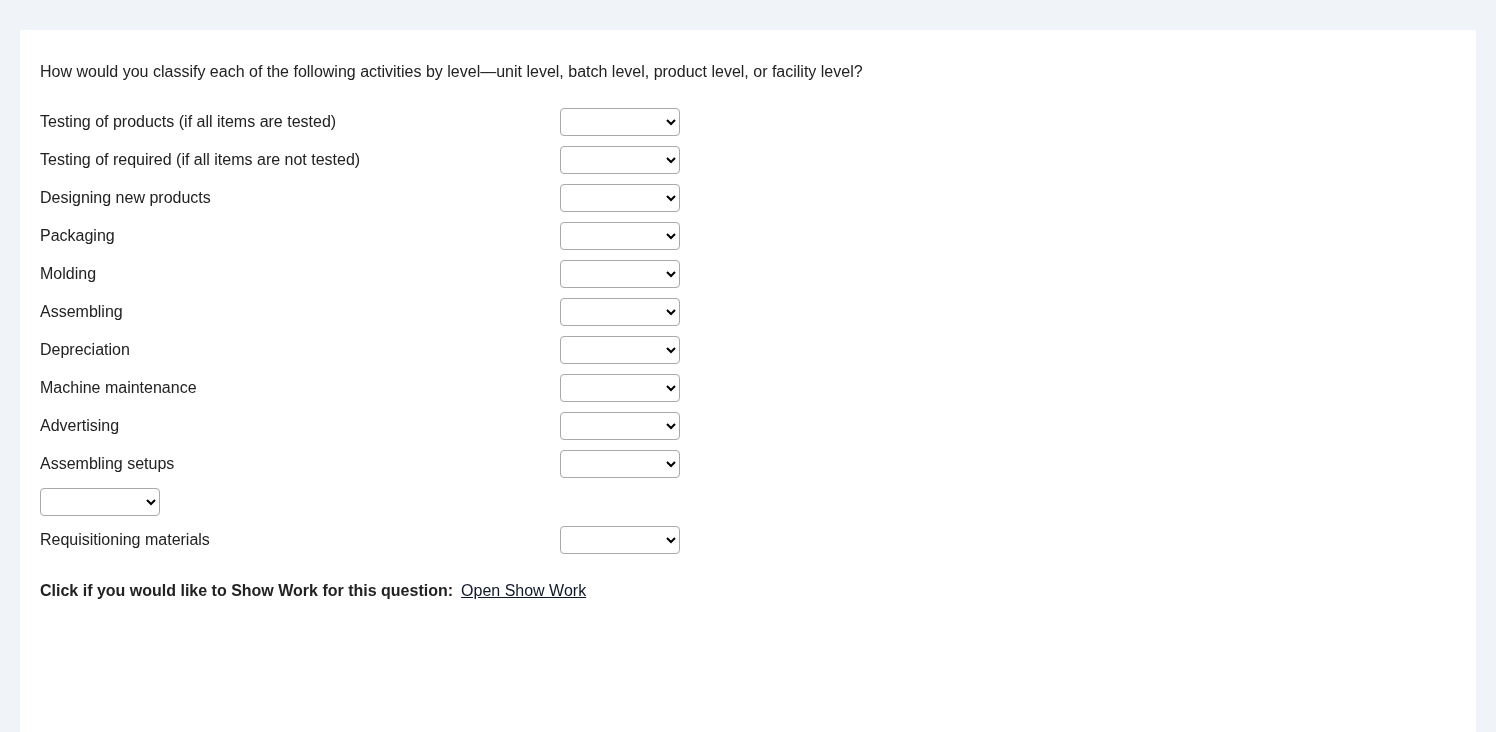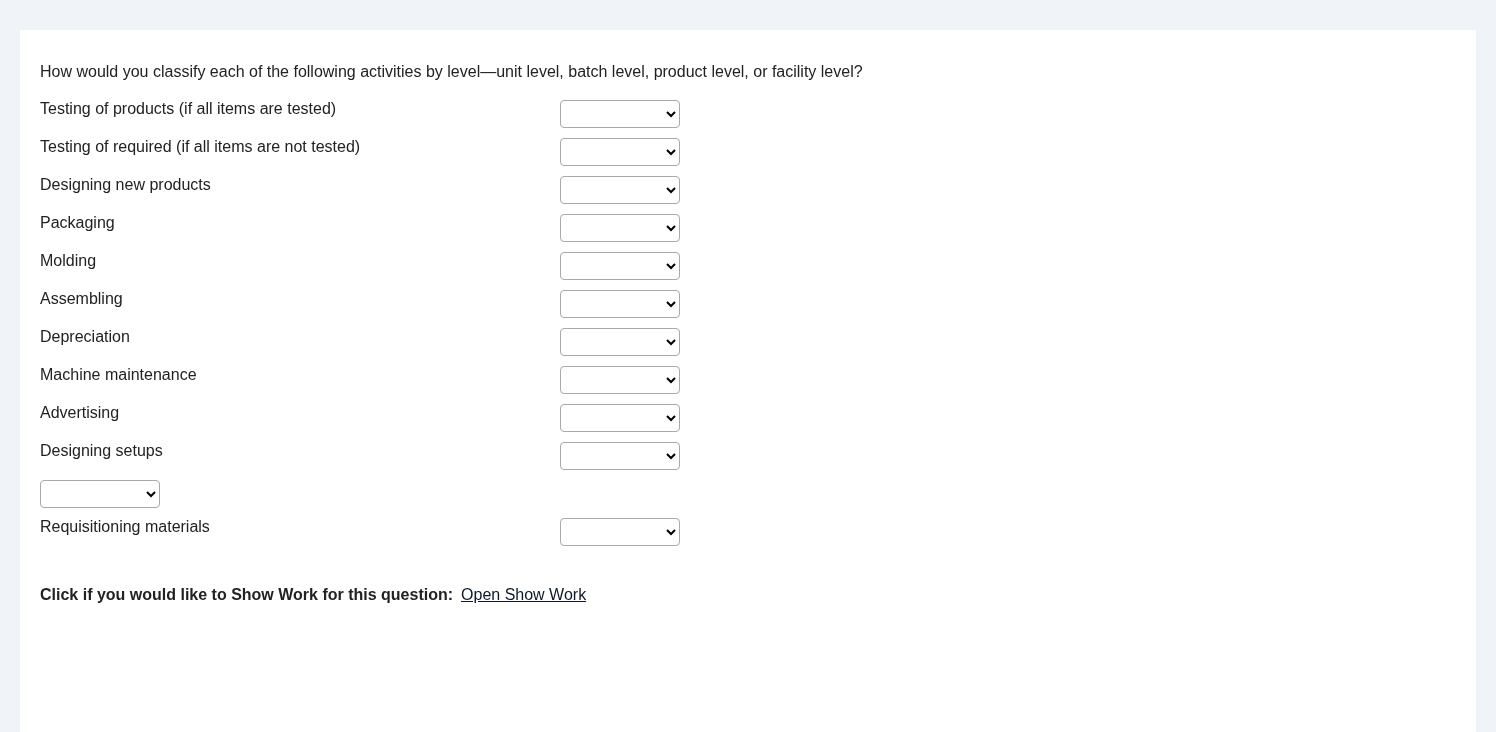--- a/index.html
+++ b/index.html
@@ -20,26 +20,27 @@
     .container {
       background: #fff;
       max-width: 1496px;
       min-height: 732px;
       padding: 30px 20px;
     }
 
     .question-text {
       font-size: 16px;
       color: #222;
-      margin-bottom: 16px;
+      margin-bottom: 24px;
       line-height: 1.5;
     }
 
     .activity-row {
       display: flex;
+      align-items: center;
       margin-bottom: 10px;
     }
 
     .activity-label {
       width: 520px;
       font-size: 16px;
       color: #222;
     }
 
     .activity-select {
@@ -49,21 +50,21 @@
       border-radius: 4px;
       background: #fff;
       font-size: 14px;
       padding: 0 4px;
       appearance: auto;
       -webkit-appearance: auto;
       cursor: pointer;
     }
 
     .show-work-section {
-      margin-top: 40px;
+      margin-top: 28px;
       display: flex;
       align-items: center;
       gap: 8px;
       flex-wrap: wrap;
     }
 
     .show-work-label {
       font-weight: bold;
       font-size: 16px;
       color: #222;
@@ -115,21 +116,21 @@
       </div>
       <div class="activity-row">
         <span class="activity-label">Machine maintenance</span>
         <select class="activity-select"><option value=""></option><option value="unit">Unit level</option><option value="batch">Batch level</option><option value="product">Product level</option><option value="facility">Facility level</option></select>
       </div>
       <div class="activity-row">
         <span class="activity-label">Advertising</span>
         <select class="activity-select"><option value=""></option><option value="unit">Unit level</option><option value="batch">Batch level</option><option value="product">Product level</option><option value="facility">Facility level</option></select>
       </div>
       <div class="activity-row">
-        <span class="activity-label">Designing setups</span>
+        <span class="activity-label">Assembling setups</span>
         <select class="activity-select"><option value=""></option><option value="unit">Unit level</option><option value="batch">Batch level</option><option value="product">Product level</option><option value="facility">Facility level</option></select>
       </div>
       <div class="activity-row">
         <select class="activity-select"><option value=""></option><option value="unit">Unit level</option><option value="batch">Batch level</option><option value="product">Product level</option><option value="facility">Facility level</option></select>
       </div>
       <div class="activity-row">
         <span class="activity-label">Requisitioning materials</span>
         <select class="activity-select"><option value=""></option><option value="unit">Unit level</option><option value="batch">Batch level</option><option value="product">Product level</option><option value="facility">Facility level</option></select>
       </div>
     </div>

